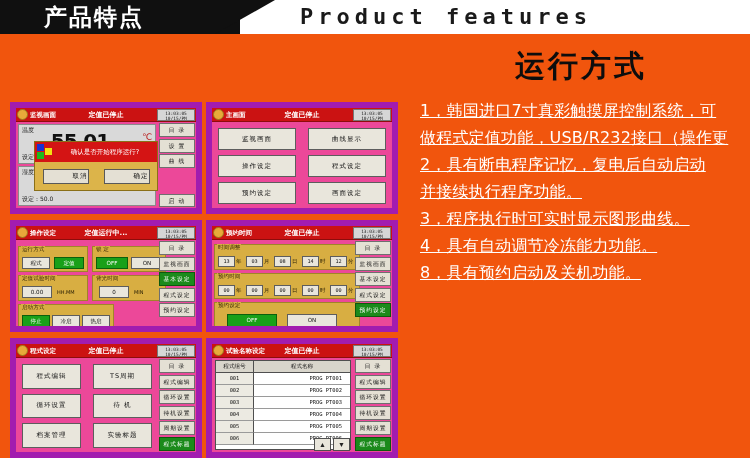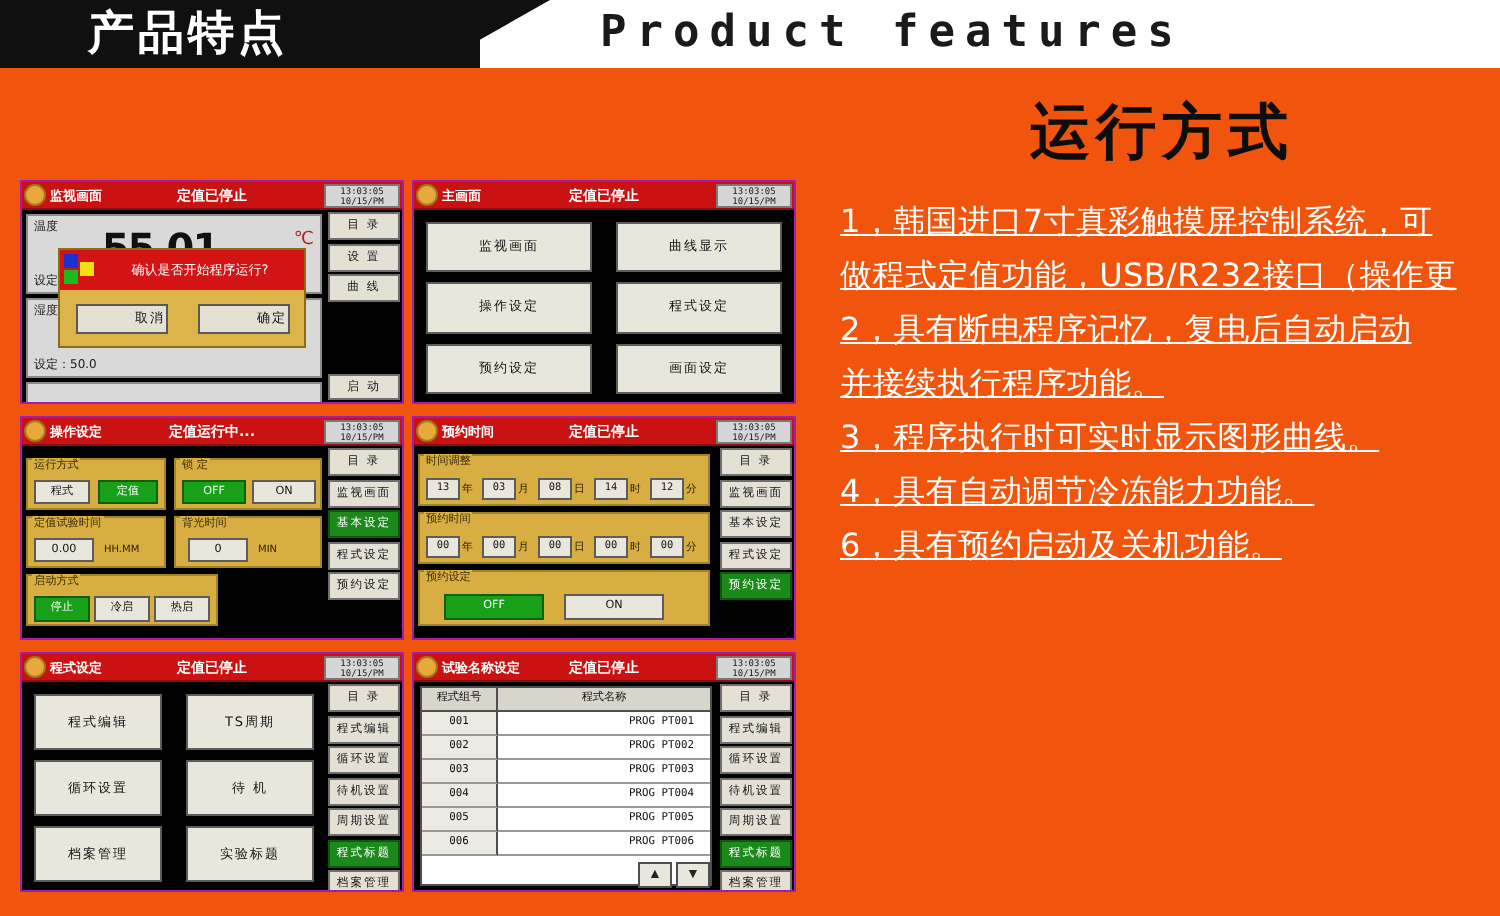--- a/index.html
+++ b/index.html
@@ -57,21 +57,21 @@
     font-family: "DejaVu Sans", "Liberation Sans", sans-serif;
     text-decoration: underline;
   }
 
   
   .panels {
     position: absolute; left: 10px; top: 90px; width: 392px; height: 356px;
   }
   .panel {
     position: absolute; width: 192px; height: 112px;
-    background: #000000; border: 1px solid #a21caf; overflow: hidden;
+    background: #ec4899; border: 6px solid #a21caf; overflow: hidden; margin-top: 12px;
   }
   .panel.p1 { left: 0;   top: 0; }
   .panel.p2 { left: 196px; top: 0; }
   .panel.p3 { left: 0;   top: 118px; }
   .panel.p4 { left: 196px; top: 118px; }
   .panel.p5 { left: 0;   top: 236px; height: 120px; }
   .panel.p6 { left: 196px; top: 236px; height: 120px; }
 
   .titlebar {
     position: relative; height: 14px; width: 100%;
@@ -270,21 +270,21 @@
 <div class="hdr-bar"></div>
 
 <div class="right-col">
   <div class="big-title">运行方式</div>
   <div class="feature">1，韩国进口7寸真彩触摸屏控制系统，可</div>
   <div class="feature">做程式定值功能，USB/R232接口（操作更</div>
   <div class="feature">2，具有断电程序记忆，复电后自动启动</div>
   <div class="feature">并接续执行程序功能。</div>
   <div class="feature">3，程序执行时可实时显示图形曲线。</div>
   <div class="feature">4，具有自动调节冷冻能力功能。</div>
-  <div class="feature">6，具有预约启动及关机功能。</div>
+  <div class="feature">8，具有预约启动及关机功能。</div>
 </div>
 
 <div class="panels">
 
   <div class="panel p1">
     <div class="titlebar">
       <span class="tb-badge"></span>
       <span class="tb-name">监视画面</span>
       <span class="tb-status">定值已停止</span>
       <span class="tb-clock">13:03:05 10/15/PM</span>

